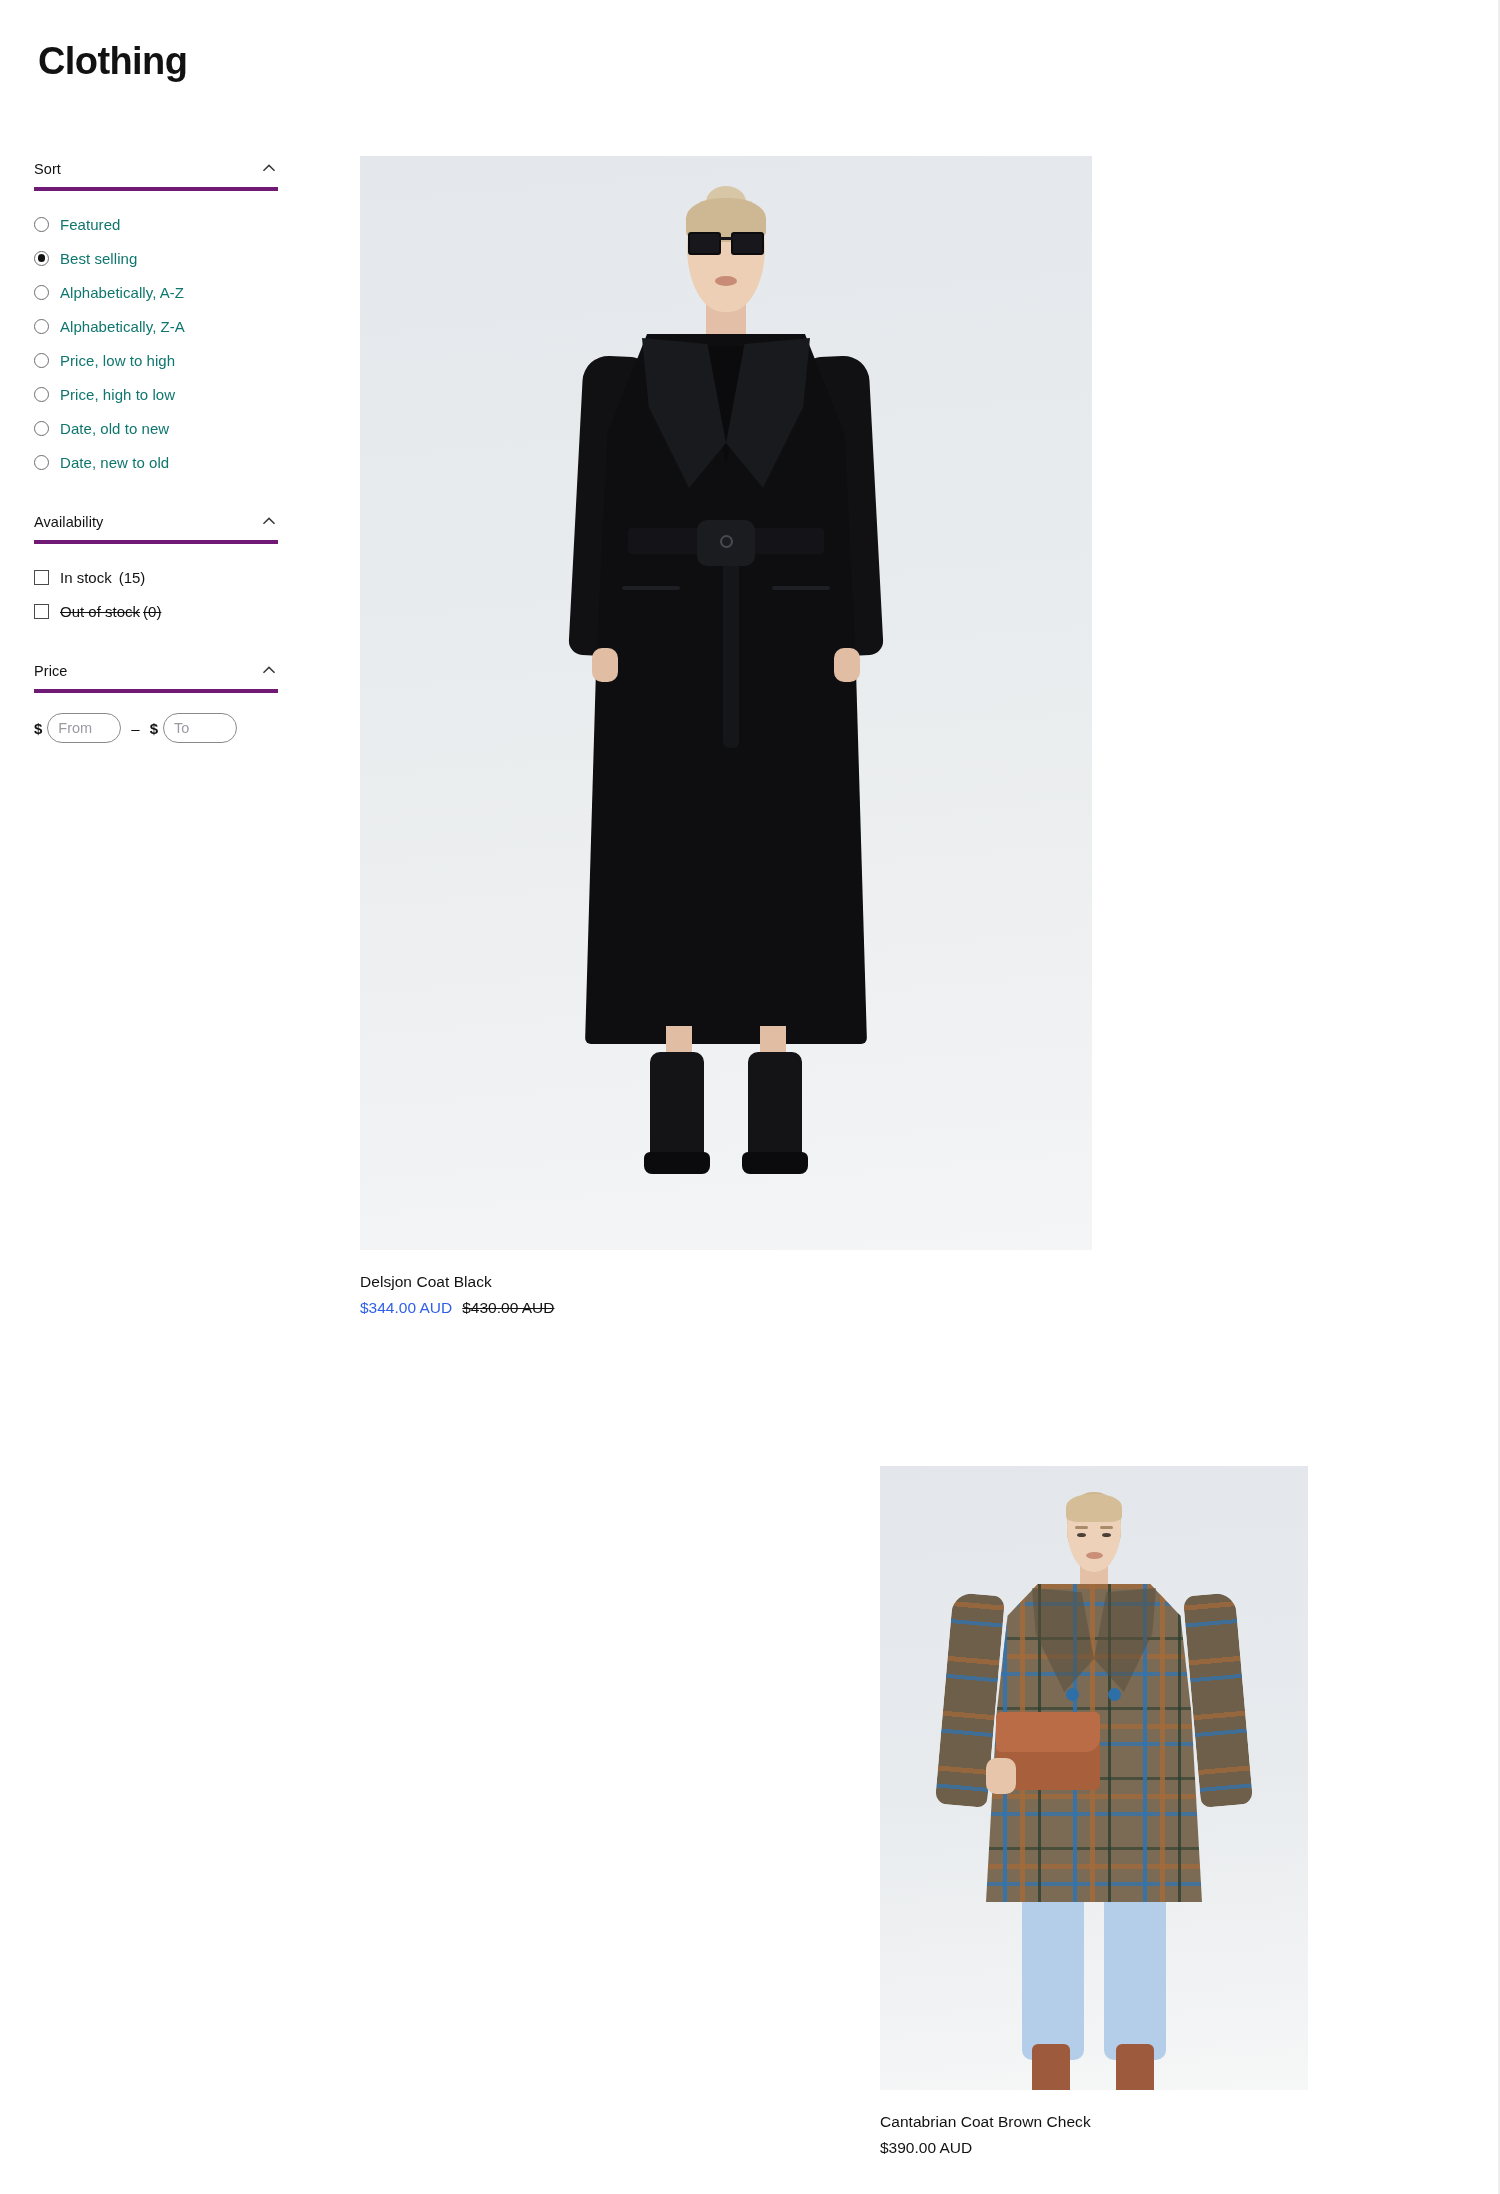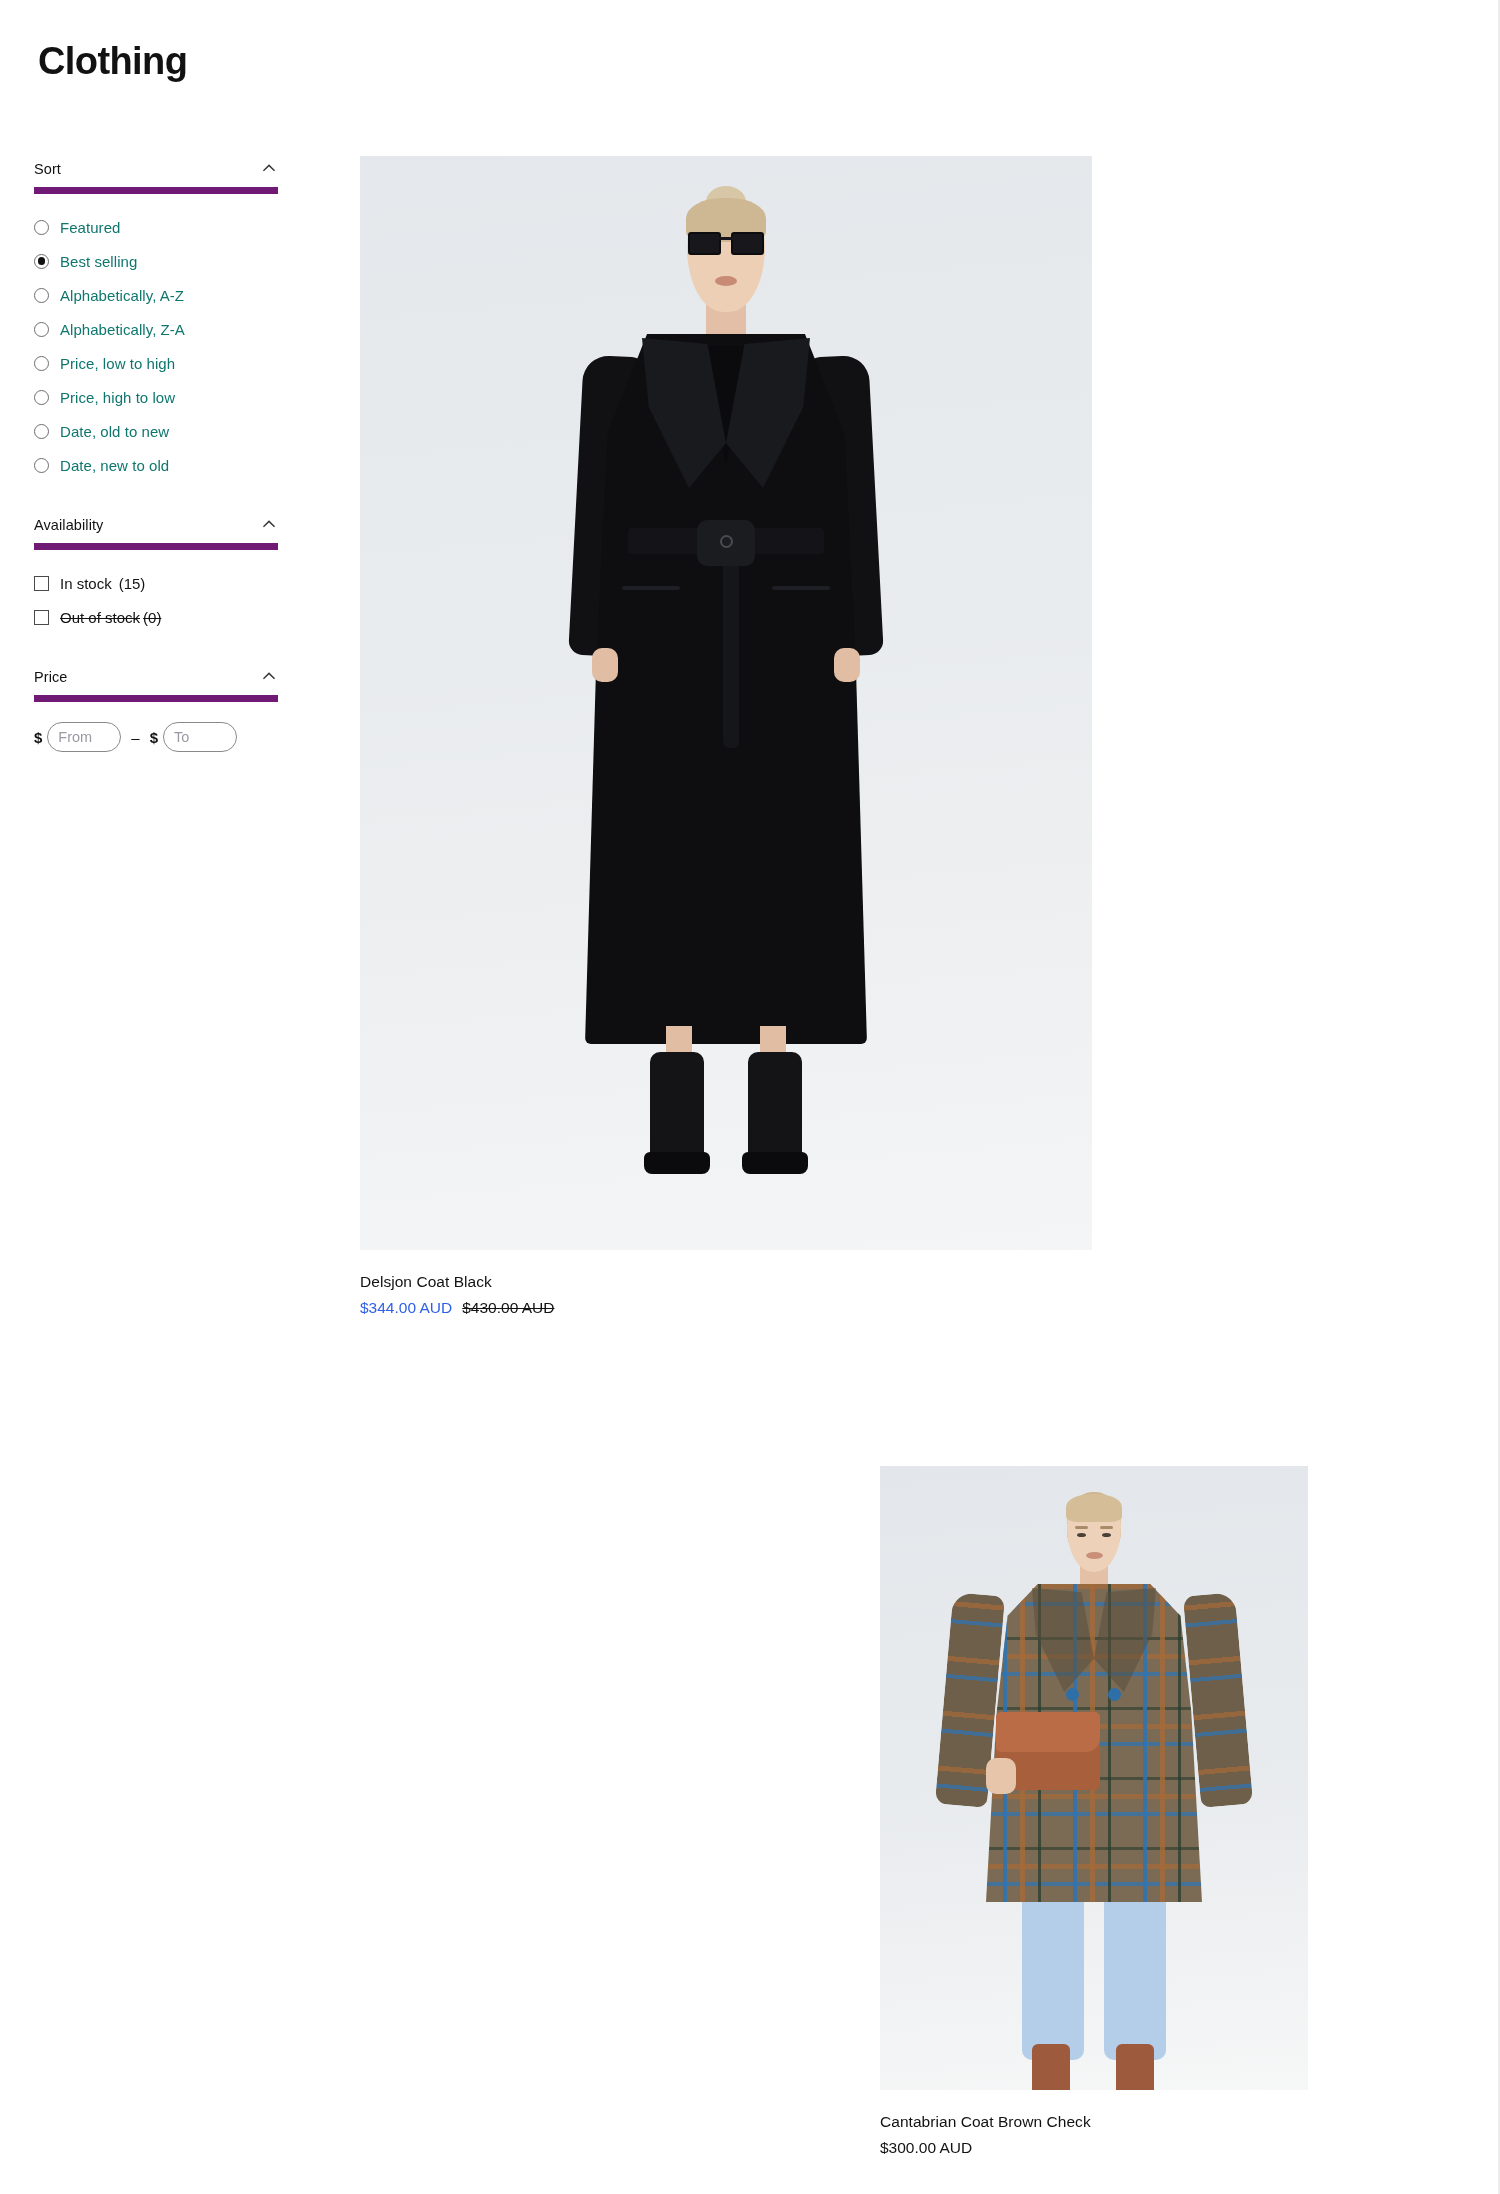--- a/index.html
+++ b/index.html
@@ -35,21 +35,21 @@
     left: 34px;
     top: 160px;
     width: 244px;
   }
   .facet { margin-bottom: 6px; }
   .facet-head {
     position: relative;
     display: block;
     width: 244px;
     padding: 0 0 9px 0;
-    border-bottom: 7px solid #701a75;
+    border-bottom: 4px solid #701a75;
     cursor: pointer;
   }
   .facet-title {
     font-size: 14.5px;
     font-weight: 400;
     color: #121212;
     letter-spacing: 0.1px;
   }
   .chev {
     position: absolute;
@@ -656,16 +656,16 @@
       <div class="m2-btn-l"></div>
       <div class="m2-btn-r"></div>
       <div class="m2-bag"></div>
       <div class="m2-bag-flap"></div>
       <div class="m2-hand"></div>
     </div>
   </div>
   <div class="card-info">
     <div class="prod-title">Cantabrian Coat Brown Check</div>
     <div class="prod-prices">
-      <span class="price-reg">$300.00 AUD</span>
+      <span class="price-reg">$390.00 AUD</span>
     </div>
   </div>
 </article>
 
 </body></html>

